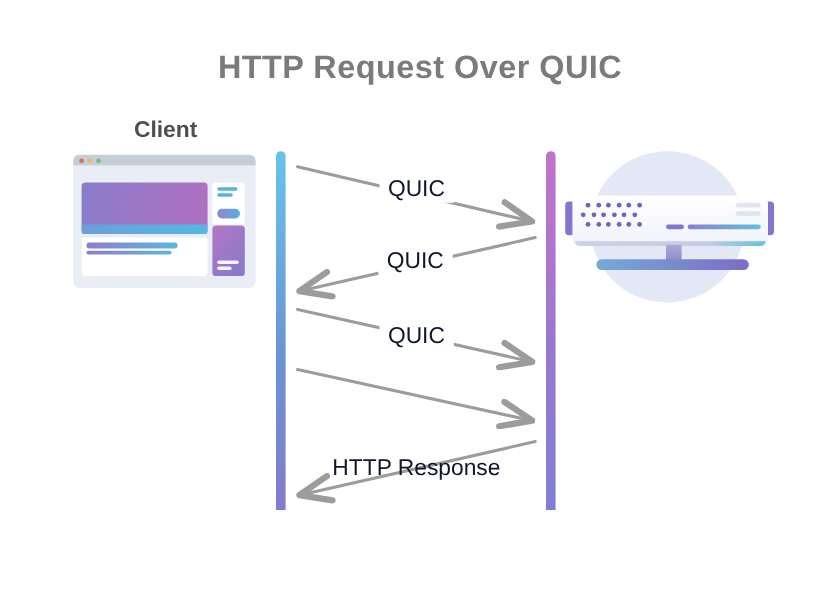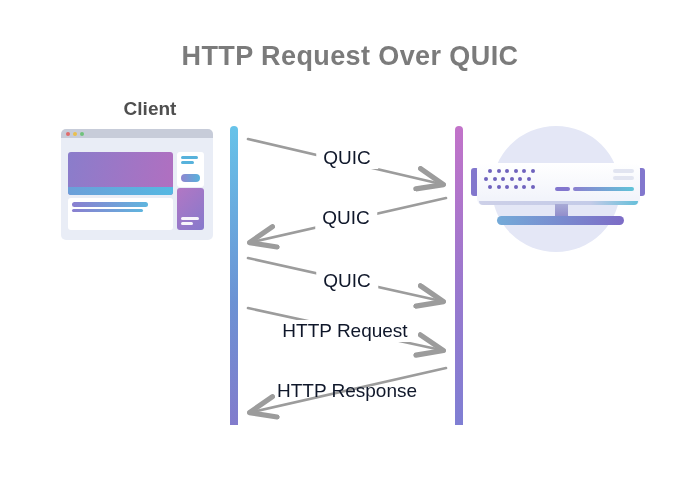--- a/index.html
+++ b/index.html
@@ -27,21 +27,21 @@
 
   .participant-label {
     position: absolute;
     width: 140px;
     text-align: center;
     top: 98px;
     font-size: 19px;
     font-weight: 600;
     color: #4f4f4f;
   }
-  .client-label { left: 80px; }
+  .client-label { left: 68px; }
   .server-label { left: 489px; }
 
   
   .browser { position: absolute; left: 61px; top: 129px; width: 152px; height: 111px; }
   .browser-topbar {
     position: absolute; left: 0; top: 0; width: 152px; height: 9px;
     background: #c7ccd9; border-radius: 5px 5px 0 0;
   }
   .browser-dot { position: absolute; top: 3px; width: 4px; height: 4px; border-radius: 50%; }
   .dot-red    { left: 5px;  background: #e06c6c; }
@@ -221,16 +221,15 @@
     <line x1="248" y1="139" x2="441" y2="184" stroke="#9c9c9c" stroke-width="2.6" stroke-linecap="round" marker-end="url(#arrowhead)"></line>
     <line x1="446" y1="198" x2="252" y2="242" stroke="#9c9c9c" stroke-width="2.6" stroke-linecap="round" marker-end="url(#arrowhead)"></line>
     <line x1="248" y1="258" x2="441" y2="301" stroke="#9c9c9c" stroke-width="2.6" stroke-linecap="round" marker-end="url(#arrowhead)"></line>
     <line x1="248" y1="308" x2="441" y2="350" stroke="#9c9c9c" stroke-width="2.6" stroke-linecap="round" marker-end="url(#arrowhead)"></line>
     <line x1="446" y1="368" x2="252" y2="412" stroke="#9c9c9c" stroke-width="2.6" stroke-linecap="round" marker-end="url(#arrowhead)"></line>
   </svg>
 
   <div class="msg-label msg-1">QUIC</div>
   <div class="msg-label msg-2">QUIC</div>
   <div class="msg-label msg-3">QUIC</div>
-  <div class="msg-label msg-4">HTTP Request</div>
   <div class="msg-label msg-5">HTTP Response</div>
 
 </div>
 
 </body></html>

